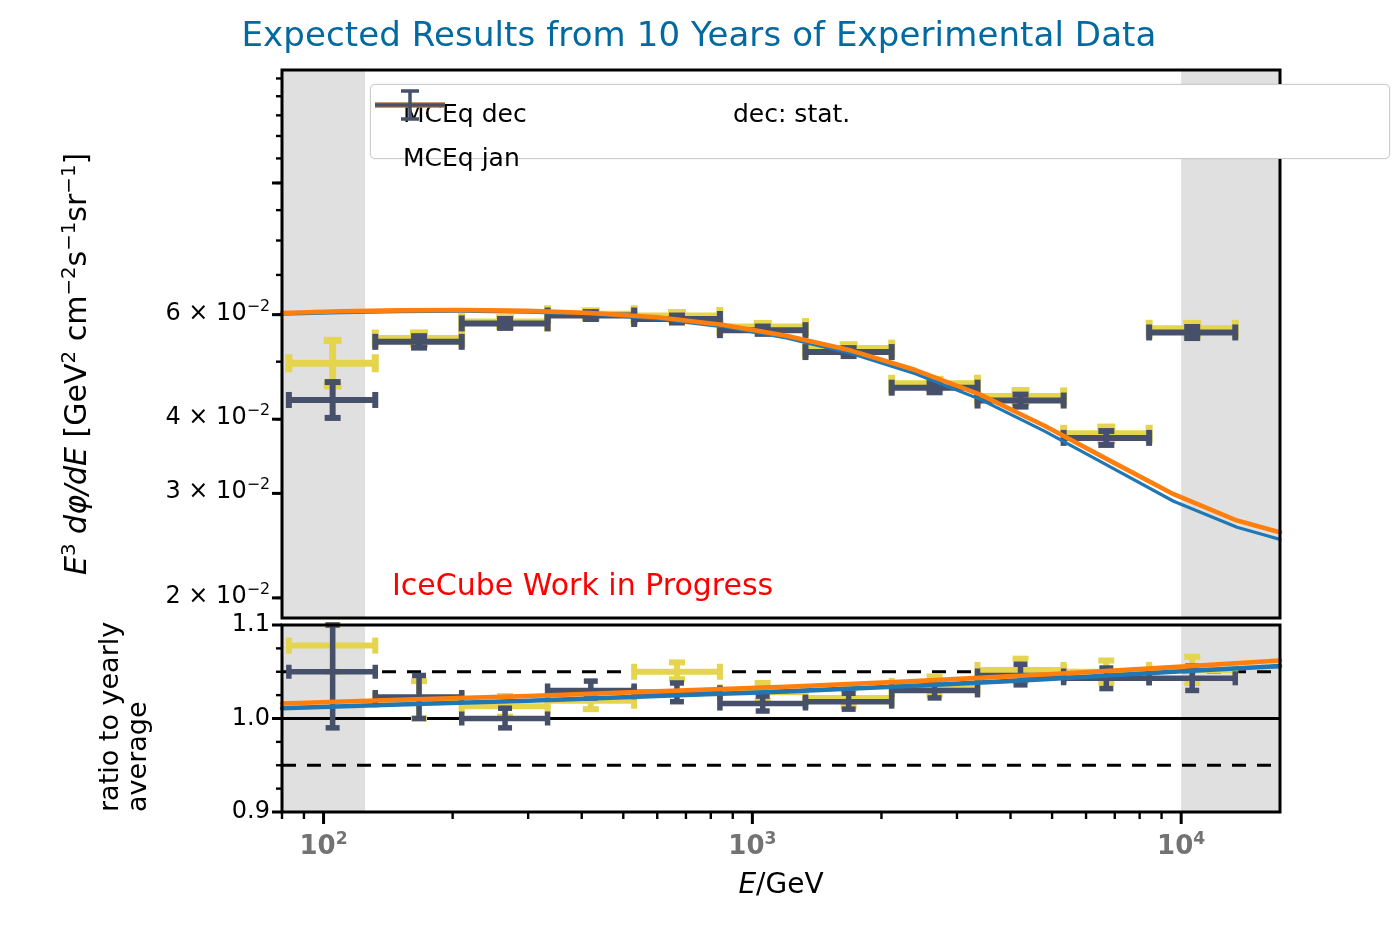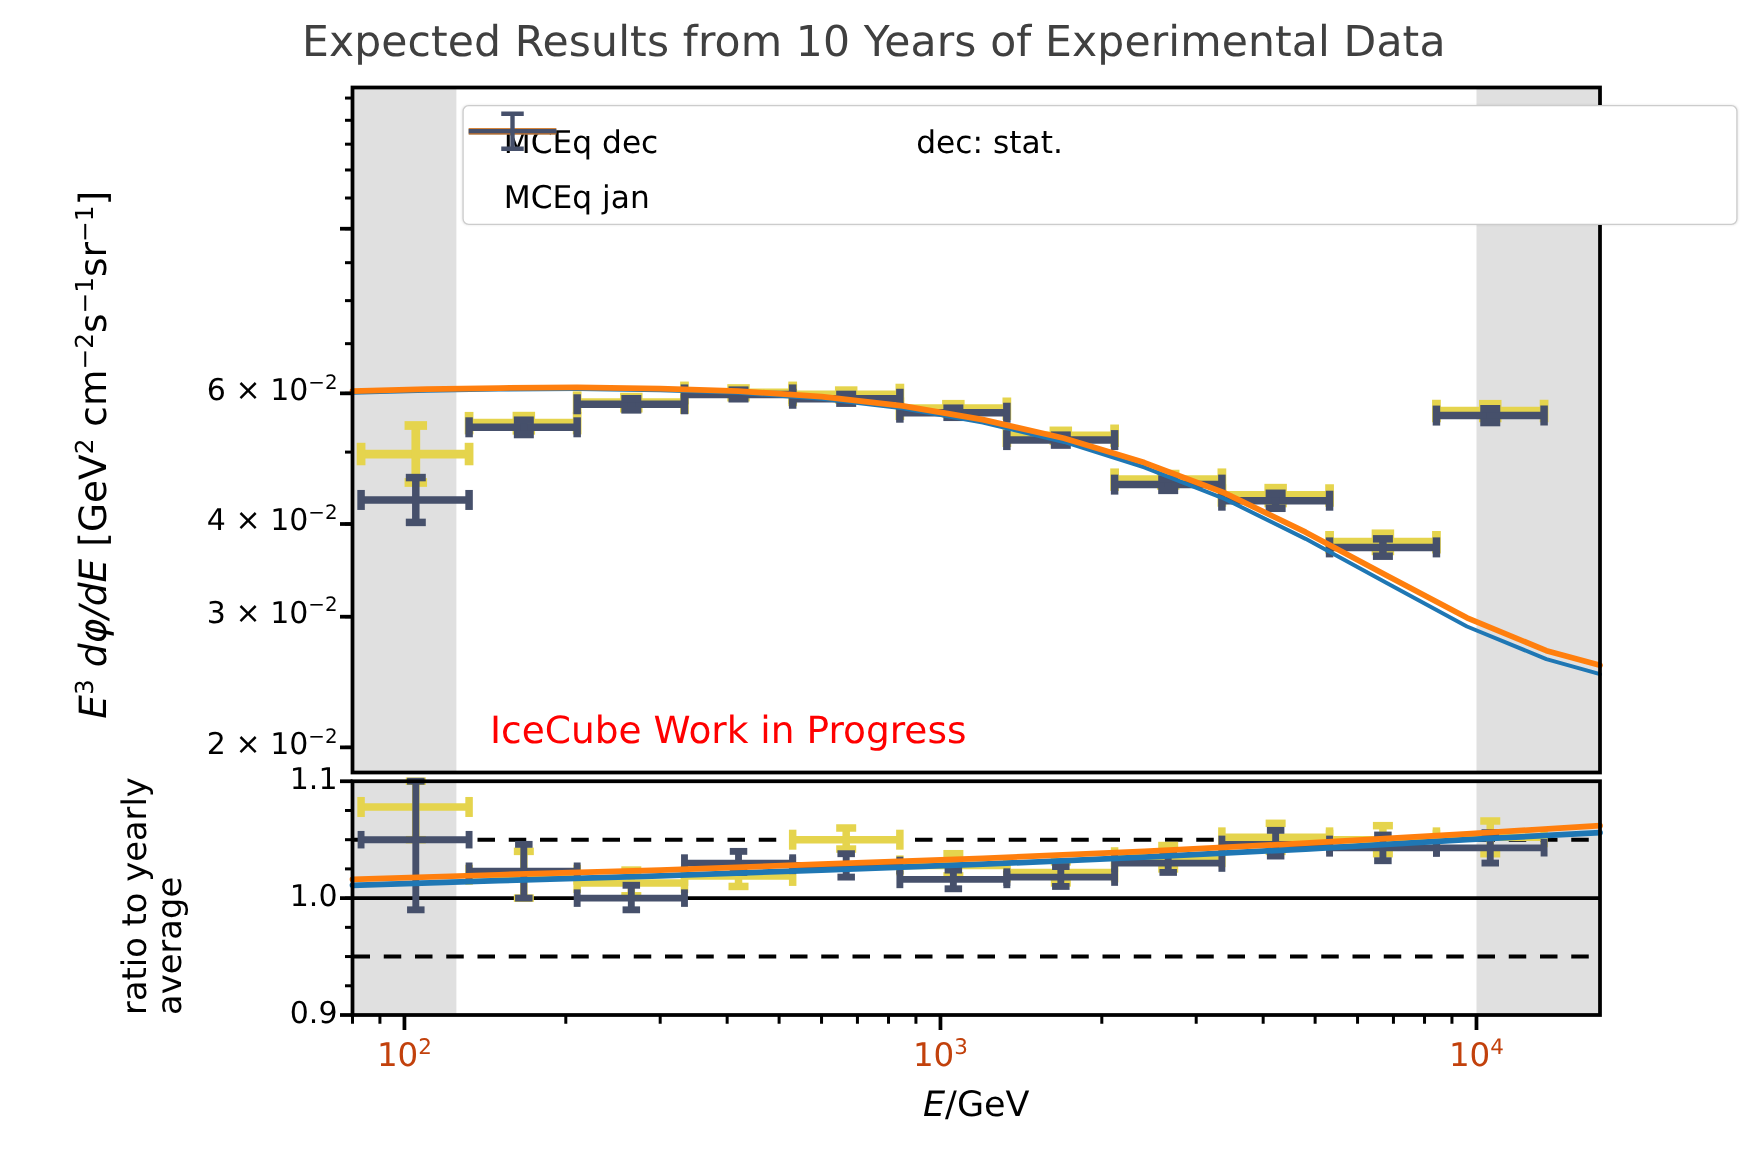--- a/index.html
+++ b/index.html
@@ -1,22 +1,22 @@
 <!DOCTYPE html>
 <html><head>
 <meta charset="utf-8">
 <style>
   html,body{margin:0;padding:0;background:#fff;}
   body{width:1398px;height:934px;font-family:"DejaVu Sans",sans-serif;overflow:hidden;}
   #root{position:relative;width:1398px;height:934px;}
-  .ttl{position:absolute;left:0;top:14px;width:1398px;text-align:center;font-size:34px;color:#404040;letter-spacing:.1px;}
+  .ttl{position:absolute;left:0;top:14px;width:1398px;text-align:center;font-size:34px;color:#0369a1;letter-spacing:.1px;}
   .ylab{position:absolute;color:#000;font-size:30px;white-space:nowrap;transform-origin:0 0;}
   .ylab i{font-style:italic;}
   .tick{position:absolute;font-size:24px;color:#000;white-space:nowrap;text-align:right;}
-  .xtick{position:absolute;font-size:26px;color:#c2410c;white-space:nowrap;text-align:center;}
+  .xtick{position:absolute;font-size:26px;color:#737373;white-space:nowrap;text-align:center;font-weight:bold;}
   .xlab{position:absolute;font-size:28px;color:#000;white-space:nowrap;}
   .wip{position:absolute;color:#ff0000;font-size:30px;white-space:nowrap;}
   sup{font-size:.66em;vertical-align:super;line-height:0;}
   .legend{position:absolute;background:#fff;border:1px solid #ccc;border-radius:5px;
           box-shadow:0 0 2px rgba(0,0,0,.12);}
   .legrow{display:flex;align-items:center;height:40px;}
   .legtxt{font-size:25px;color:#000;white-space:nowrap;}
   svg{position:absolute;left:0;top:0;}
 </style>
 </head>
@@ -364,21 +364,21 @@
     </svg>
 
   <div class="ylab" id="ylab-main" style="left: 58px; top: 575px; transform: rotate(-90deg); width: 500px; text-align: left;"><i>E</i><sup>3</sup> <i>dφ/dE</i> [GeV<sup>2</sup> cm<sup>−2</sup>s<sup>−1</sup>sr<sup>−1</sup>]</div>
 
   <div class="ylab" id="ylab-ratio" style="left: 95px; top: 812px; transform: rotate(-90deg); width: 200px; font-size: 27px; white-space: normal; line-height: 1.02; text-align: left;">ratio to yearly average</div>
 
   <div class="xlab" id="xlab" style="left: 691px; top: 867px; width: 180px; text-align: center;"><i>E</i>/GeV</div>
 
   <div class="wip" id="wip" style="left: 392px; top: 567px;">IceCube Work in Progress</div>
 
-  <div class="legend" id="legend" style="left: 370px; top: 84px; width: 1020px; height: 96px; padding: 6px 0px 0px; box-sizing: border-box;">
+  <div class="legend" id="legend" style="left: 370px; top: 84px; width: 1020px; height: 75px; padding: 6px 0px 0px; box-sizing: border-box;">
       <div style="display: grid; grid-template-columns: 330px 340px 330px; grid-template-rows: 44px 44px; align-items: center; padding-left: 14px;">
         <div class="legrow" style="grid-area: 1 / 1;">
           <svg width="78" height="40">
             <line x1="4" y1="20" x2="74" y2="20" stroke="#1f77b4" stroke-width="5"></line>
           </svg>
           <span class="legtxt" style="margin-left: 18px;">MCEq dec</span>
         </div>
         <div class="legrow" style="grid-area: 2 / 1;">
           <svg width="78" height="40">
             <line x1="4" y1="20" x2="74" y2="20" stroke="#ff7f0e" stroke-width="5"></line>

